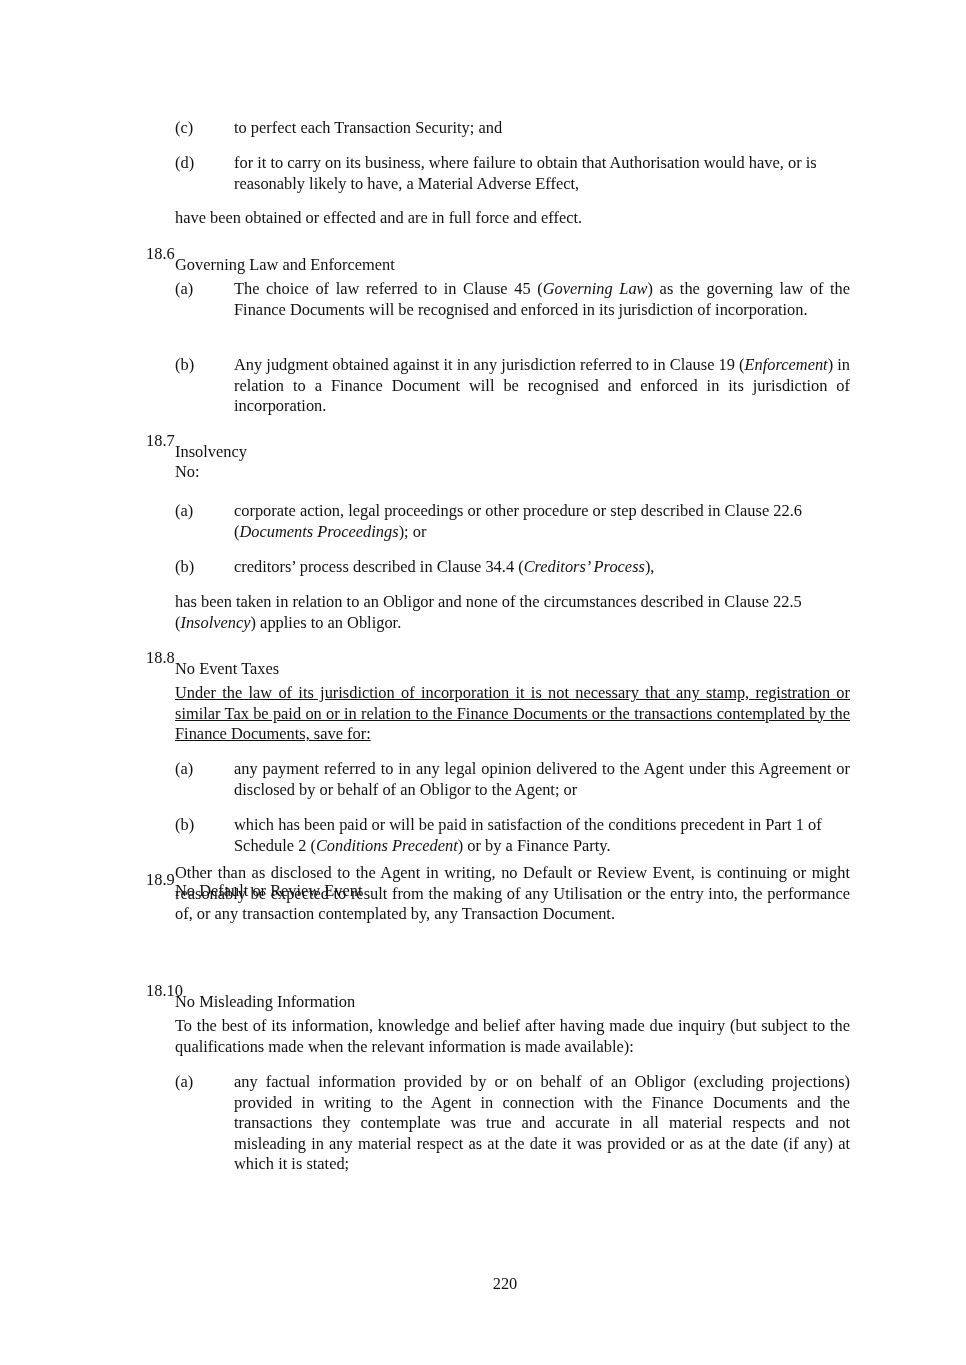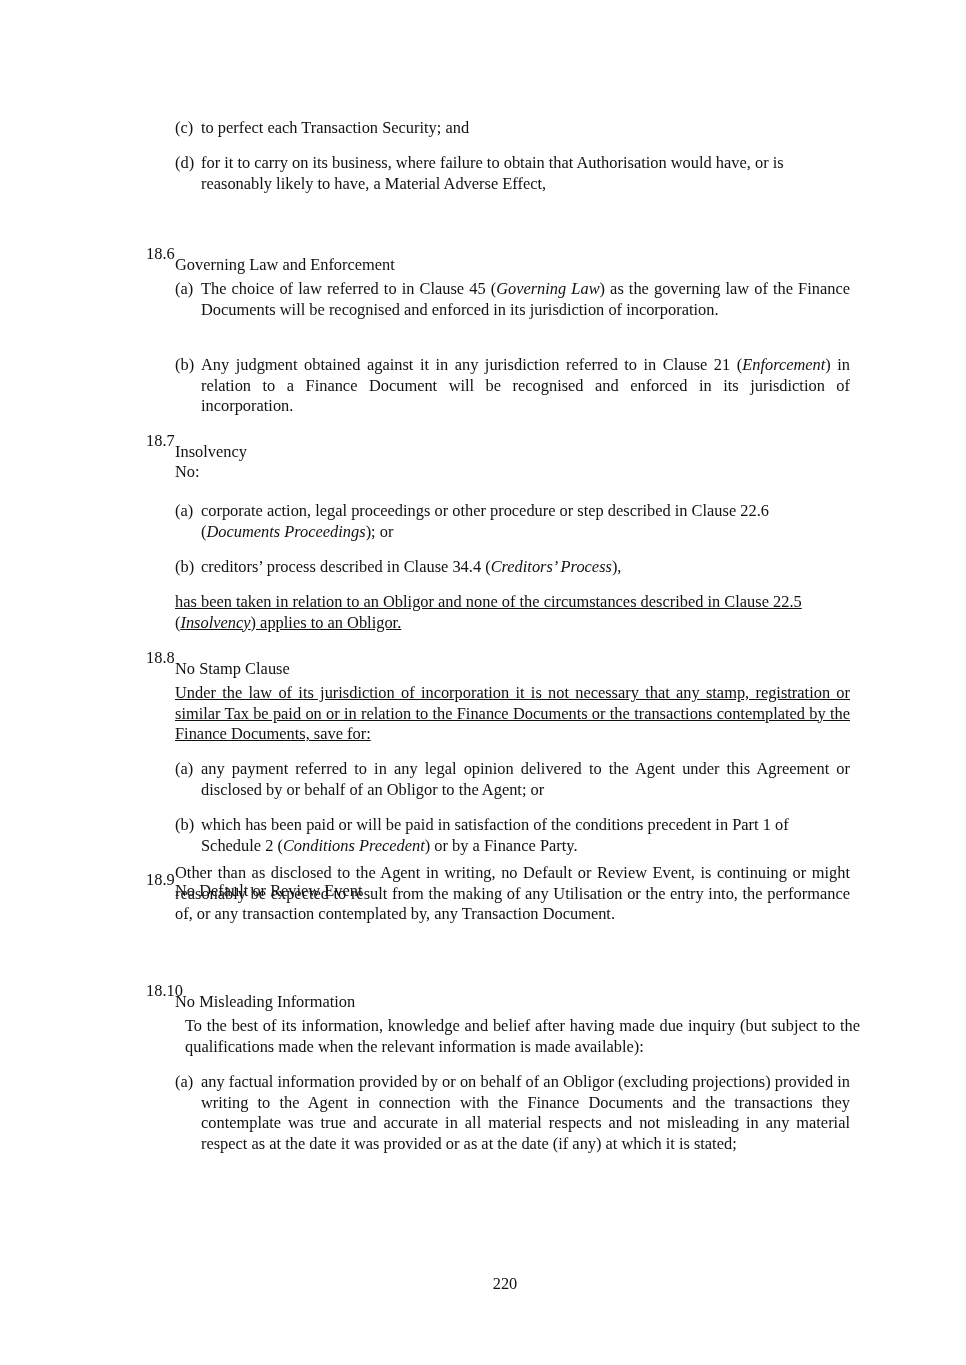--- a/index.html
+++ b/index.html
@@ -4,21 +4,21 @@
 <style>
   html, body { margin: 0; padding: 0; background: #ffffff; }
   body {
     width: 966px; height: 1365px; position: relative; overflow: hidden;
     font-family: "Liberation Serif", "DejaVu Serif", serif;
     font-size: 16.4px; line-height: 20.6px; color: #111111;
   }
   .page { position: absolute; left: 0; top: 0; width: 966px; height: 1365px; }
   .item { position: absolute; left: 175px; width: 675px; }
   .item .lbl { position: absolute; left: 0; top: 0; }
-  .item .txt { margin-left: 26px; text-align: justify; }
+  .item .txt { margin-left: 59px; text-align: justify; }
   .txt-left { text-align: left !important; }
   .para { position: absolute; left: 175px; width: 675px; text-align: justify; }
   .hdr { position: absolute; left: 117px; width: 740px; }
   .hdr .num { position: absolute; left: 0; top: 0; margin-left: 29px; }
   .hdr .title { position: absolute; left: 58px; top: 11px; font-weight: normal; white-space: nowrap; }
   .pagenum { position: absolute; left: 0; width: 1010px; text-align: center; top: 1274px; }
   i { font-style: italic; }
 </style>
 </head>
 <body>
@@ -26,52 +26,53 @@
 <div class="page">
 
   <div class="item" style="top:118px;">
     <span class="lbl">(c)</span>
     <div class="txt txt-left">to perfect each Transaction Security; and</div>
   </div>
   <div class="item" style="top:153px;">
     <span class="lbl">(d)</span>
     <div class="txt txt-left">for it to carry on its business, where failure to obtain that Authorisation would have, or is reasonably likely to have, a Material Adverse Effect,</div>
   </div>
+  <div class="para" style="top:208px;">have been obtained or effected and are in full force and effect.</div>
 
   <div class="hdr" style="top:244px;">
     <span class="num">18.6</span>
     <span class="title">Governing Law and Enforcement</span>
   </div>
   <div class="item" style="top:279px;">
     <span class="lbl">(a)</span>
     <div class="txt"><span>The choice of law referred to in Clause 45 (</span><i>Governing Law</i><span>) as the governing law of the Finance Documents will be recognised and enforced in its jurisdiction of incorporation.</span></div>
   </div>
   <div class="item" style="top:355px;">
     <span class="lbl">(b)</span>
-    <div class="txt"><span>Any judgment obtained against it in any jurisdiction referred to in Clause 21 (</span><i>Enforcement</i><span>) in relation to a Finance Document will be recognised and enforced in its jurisdiction of incorporation.</span></div>
+    <div class="txt"><span>Any judgment obtained against it in any jurisdiction referred to in Clause 19 (</span><i>Enforcement</i><span>) in relation to a Finance Document will be recognised and enforced in its jurisdiction of incorporation.</span></div>
   </div>
 
   <div class="hdr" style="top:431px;">
     <span class="num">18.7</span>
     <span class="title">Insolvency</span>
   </div>
   <div class="para" style="top:462px;">No:</div>
   <div class="item" style="top:501px;">
     <span class="lbl">(a)</span>
     <div class="txt txt-left"><span>corporate action, legal proceedings or other procedure or step described in Clause 22.6 (</span><i>Documents Proceedings</i><span>); or</span></div>
   </div>
   <div class="item" style="top:557px;">
     <span class="lbl">(b)</span>
     <div class="txt txt-left"><span>creditors’ process described in Clause 34.4 (</span><i>Creditors’ Process</i><span>),</span></div>
   </div>
-  <div class="para" style="top:592px; text-align:left;text-decoration:underline;"><span>has been taken in relation to an Obligor and none of the circumstances described in Clause 22.5 (</span><i>Insolvency</i><span>) applies to an Obligor.</span></div>
+  <div class="para" style="top:592px; text-align:left;"><span>has been taken in relation to an Obligor and none of the circumstances described in Clause 22.5 (</span><i>Insolvency</i><span>) applies to an Obligor.</span></div>
 
   <div class="hdr" style="top:648px;">
     <span class="num">18.8</span>
-    <span class="title">No Stamp Clause</span>
+    <span class="title">No Event Taxes</span>
   </div>
   <div class="para" style="top:683px;text-decoration:underline;">Under the law of its jurisdiction of incorporation it is not necessary that any stamp, registration or similar Tax be paid on or in relation to the Finance Documents or the transactions contemplated by the Finance Documents, save for:</div>
   <div class="item" style="top:759px;">
     <span class="lbl">(a)</span>
     <div class="txt">any payment referred to in any legal opinion delivered to the Agent under this Agreement or disclosed by or behalf of an Obligor to the Agent; or</div>
   </div>
   <div class="item" style="top:815px;">
     <span class="lbl">(b)</span>
     <div class="txt txt-left"><span>which has been paid or will be paid in satisfaction of the conditions precedent in Part 1 of Schedule 2 (</span><i>Conditions Precedent</i><span>) or by a Finance Party.</span></div>
   </div>
@@ -79,20 +80,20 @@
   <div class="hdr" style="top:870px;">
     <span class="num">18.9</span>
     <span class="title">No Default or Review Event</span>
   </div>
   <div class="para" style="top:863px;">Other than as disclosed to the Agent in writing, no Default or Review Event, is continuing or might reasonably be expected to result from the making of any Utilisation or the entry into, the performance of, or any transaction contemplated by, any Transaction Document.</div>
 
   <div class="hdr" style="top:981px;">
     <span class="num">18.10</span>
     <span class="title">No Misleading Information</span>
   </div>
-  <div class="para" style="top:1016px;margin-left:10px;">To the best of its information, knowledge and belief after having made due inquiry (but subject to the qualifications made when the relevant information is made available):</div>
+  <div class="para" style="top:1016px;">To the best of its information, knowledge and belief after having made due inquiry (but subject to the qualifications made when the relevant information is made available):</div>
   <div class="item" style="top:1072px;">
     <span class="lbl">(a)</span>
     <div class="txt">any factual information provided by or on behalf of an Obligor (excluding projections) provided in writing to the Agent in connection with the Finance Documents and the transactions they contemplate was true and accurate in all material respects and not misleading in any material respect as at the date it was provided or as at the date (if any) at which it is stated;</div>
   </div>
 
   <div class="pagenum">220</div>
 </div>
 
 </body></html>

